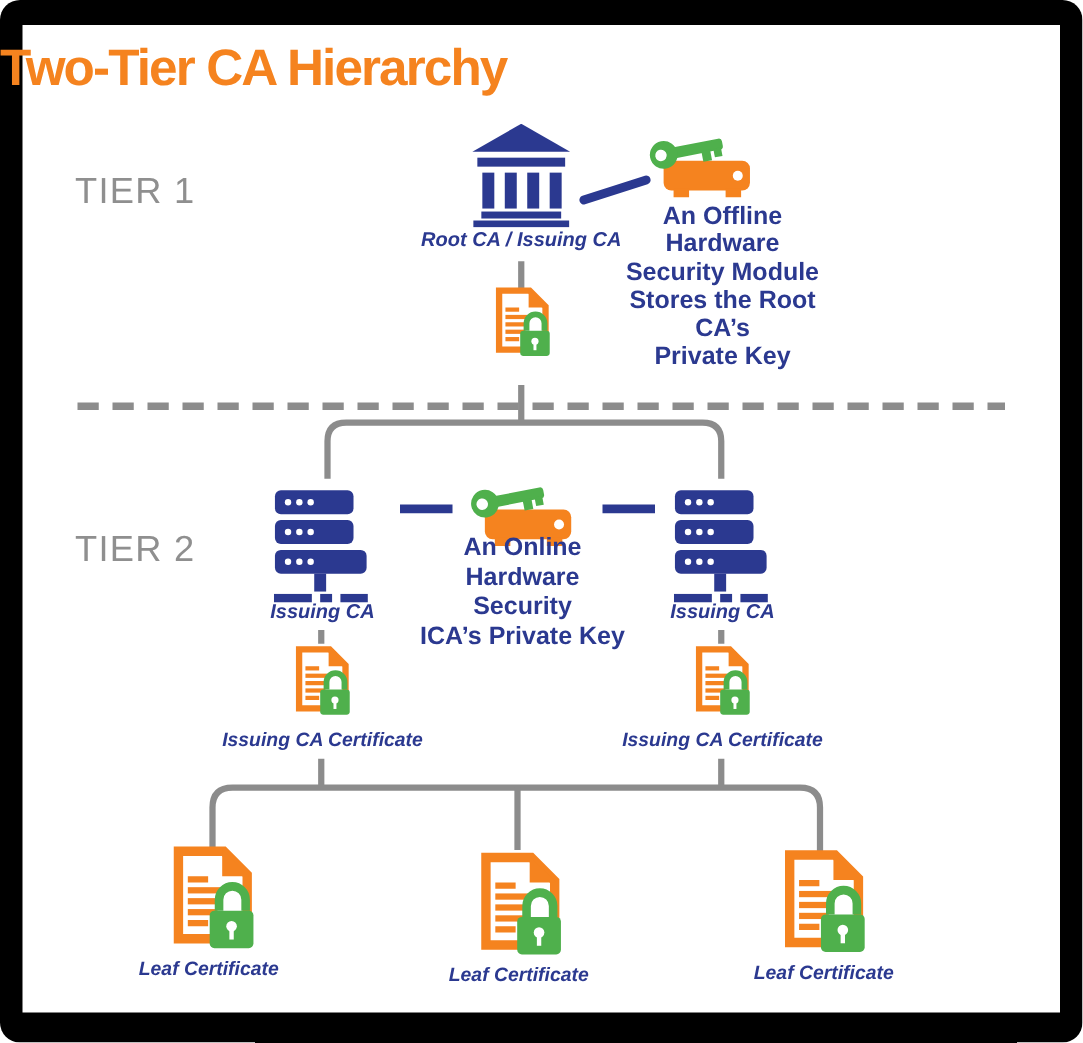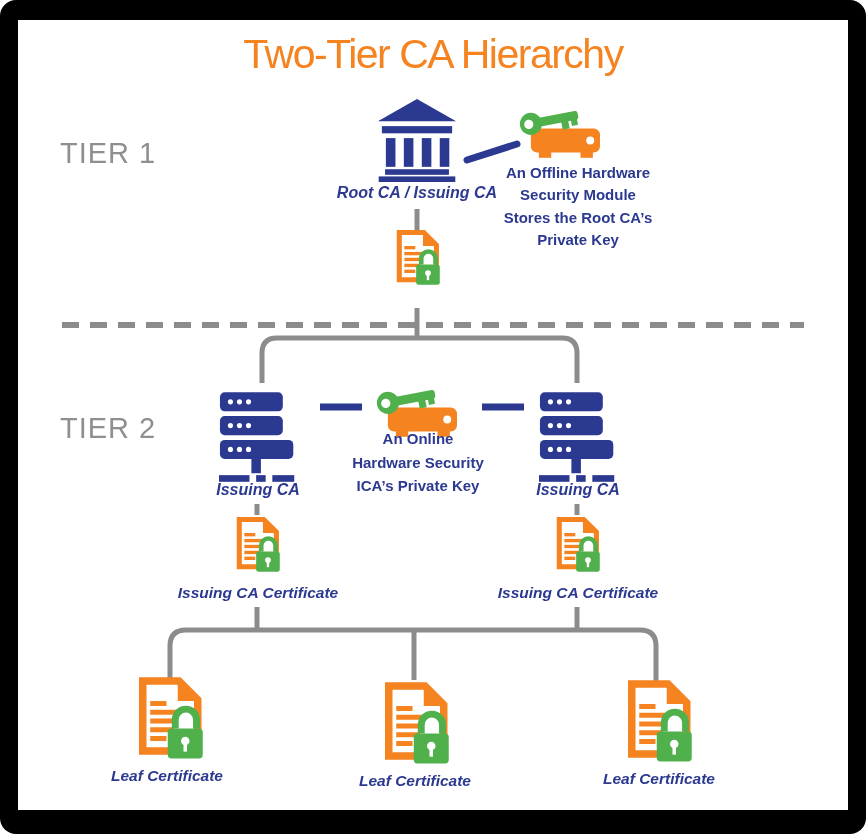--- a/index.html
+++ b/index.html
@@ -10,34 +10,34 @@
   .frame{
     position:absolute;left:0;top:0;width:866px;height:834px;
     background:#000;border-radius:16px;overflow:hidden;
   }
   .canvas{
     position:absolute;left:18px;top:20px;right:18px;bottom:24px;
     background:#fff;
   }
   .abs{position:absolute;}
   .title{
-    left:0;top:31px;width:100%;text-align:center;
-    color:var(--orange);font-size:41px;font-weight:400;letter-spacing:-1.5px;
+    left:0;top:31px;width:100%;text-align:left;
+    color:var(--orange);font-size:41px;font-weight:700;letter-spacing:-1.5px;
   }
   .tier-label{
     color:var(--tier_label);font-size:29px;font-weight:400;letter-spacing:1px;
   }
   .node-label{
     color:var(--navy);font-weight:700;text-align:center;width:200px;font-style:italic;
   }
   .fs16{font-size:16px;}
   .fs155{font-size:15.5px;}
   .caption{
     color:var(--navy);font-weight:700;text-align:center;
-    font-size:15px;width:170px;
+    font-size:20px;width:170px;
   }
   .cap1{line-height:22.4px;}
   .cap2{line-height:23.6px;}
   .navy-icon{color:var(--navy);}
   svg{display:block;}
 </style>
 </head>
 <body>
 
 <svg width="0" height="0" style="position:absolute" aria-hidden="true">
@@ -124,21 +124,21 @@
     <line x1="62" y1="325" x2="804" y2="325" stroke="var(--gray_line)" stroke-width="6" stroke-dasharray="17 11"></line>
     <g stroke="var(--navy)" stroke-width="7">
       <line x1="467" y1="160" x2="517" y2="144" stroke-linecap="round"></line>
       <line x1="320" y1="407" x2="362" y2="407"></line>
       <line x1="482" y1="407" x2="524" y2="407"></line>
     </g>
   </svg>
 
   <div class="abs title">Two-Tier CA Hierarchy</div>
   <div class="abs tier-label" style="left:60px;top:137px">TIER 1</div>
-  <div class="abs tier-label" style="left:60px;top:412px">TIER 2</div>
+  <div class="abs tier-label" style="left:60px;top:424px">TIER 2</div>
 
   <svg class="abs navy-icon" style="left:377px;top:99px" width="80" height="83" fill="currentColor">
       <use href="#sym-bank"></use>
     </svg>
   <svg class="abs" style="left:516px;top:102px" width="90" height="62">
       <use href="#sym-hsm"></use>
     </svg>
 
   <div class="abs node-label fs16" style="left:317px;top:184px">Root CA / Issuing CA</div>
 

